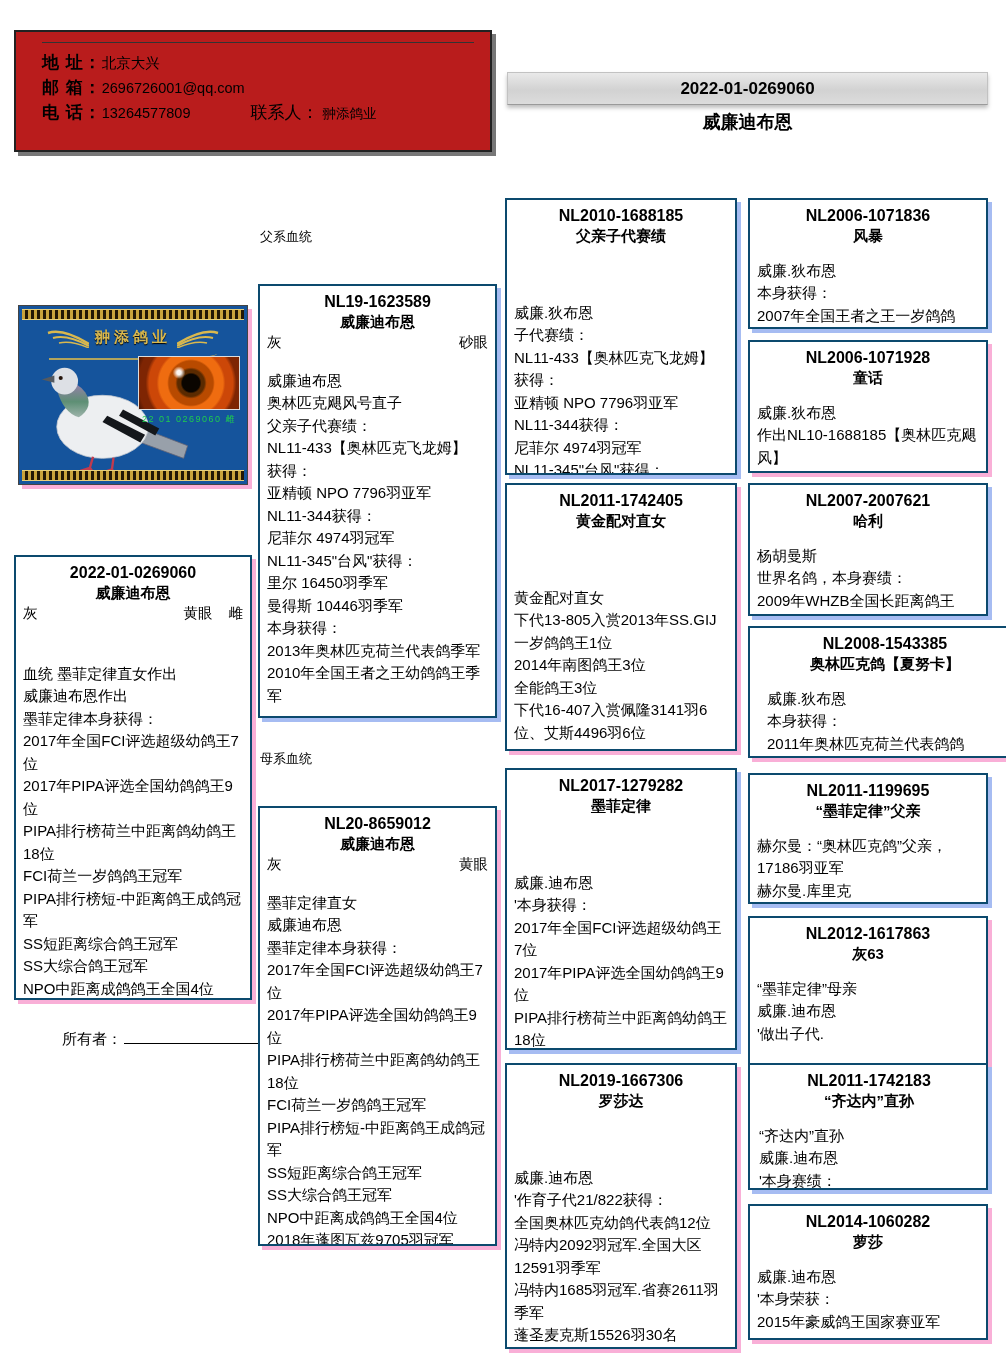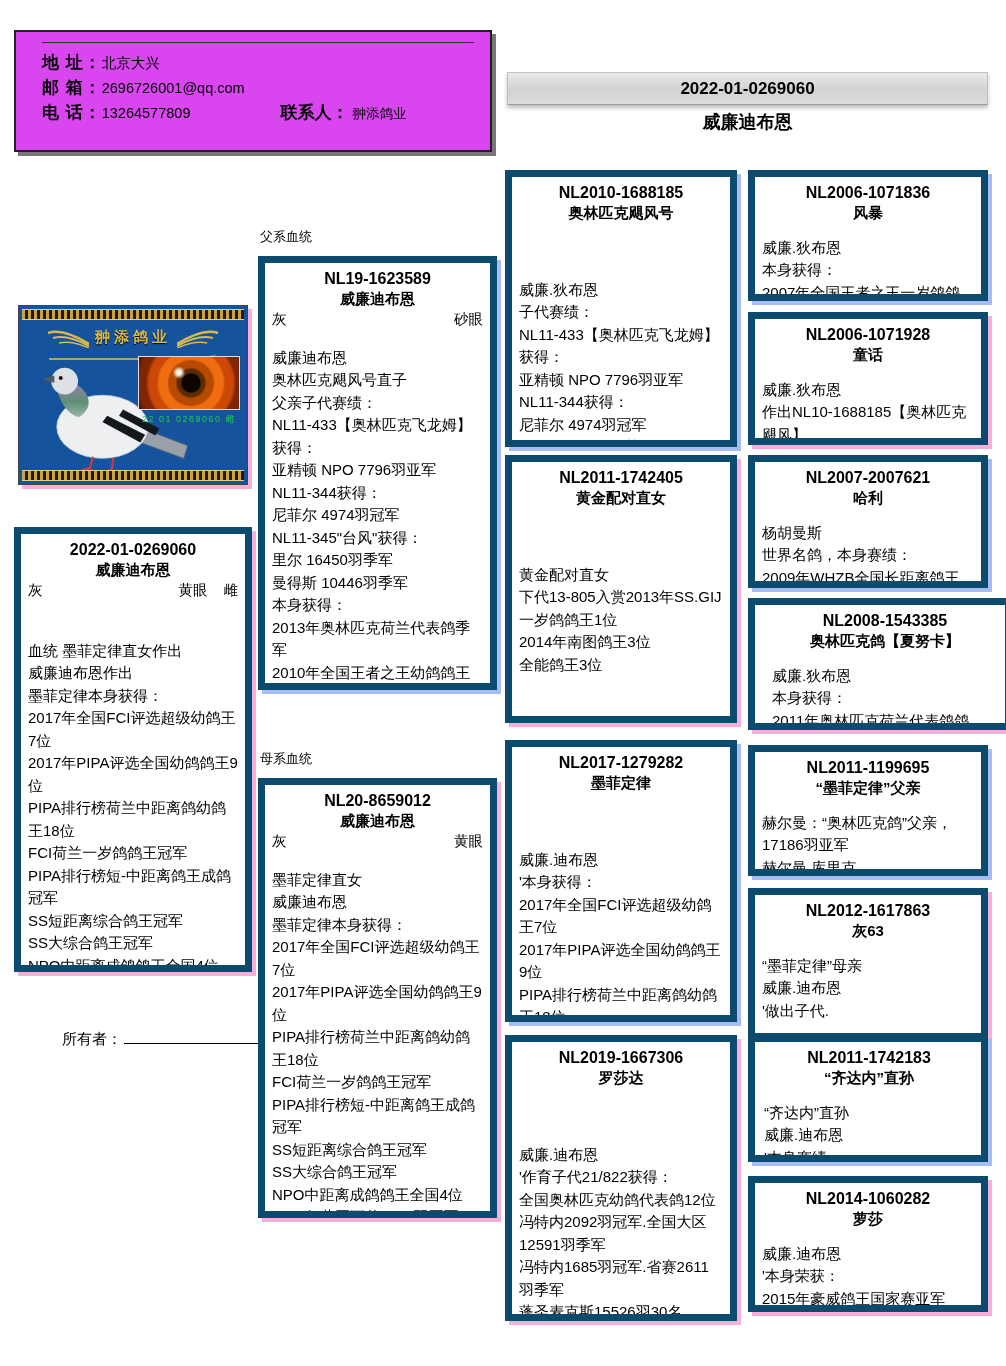--- a/index.html
+++ b/index.html
@@ -6,28 +6,28 @@
   html,body { background:#fff; }
   body {
     position:relative; width:1006px; height:1366px;
     font-family:"Liberation Sans","DejaVu Sans",sans-serif; color:#000;
     overflow:hidden;
   }
 
   
   .contact-box {
     position:absolute; left:14px; top:30px; width:478px; height:122px;
-    background:#d946ef; border:2px solid #222; box-shadow:4px 4px 0 #777;
+    background:#b91c1c; border:2px solid #222; box-shadow:4px 4px 0 #777;
     padding:8px 16px 0 26px;
   }
   .contact-topline { border-top:1.5px solid #333; margin:2px 0 8px 0; }
   .c-row { display:flex; align-items:baseline; margin-bottom:2px; }
   .c-label { font-weight:bold; font-size:17px; letter-spacing:1px; white-space:nowrap; }
   .c-value { font-size:14.5px; margin-left:0; white-space:nowrap; }
-  .c-label2 { font-weight:bold; font-size:17px; margin-left:90px; white-space:nowrap; }
+  .c-label2 { font-weight:normal; font-size:17px; margin-left:60px; white-space:nowrap; }
   .c-value2 { font-size:13.5px; margin-left:4px; }
 
   
   .header-bar {
     position:absolute; left:507px; top:72px; width:481px; height:33px;
     background:linear-gradient(180deg,#e9e9e9 0%,#d2d2d2 55%,#dcdcdc 100%);
     border:1px solid #c2c2c2; border-bottom-color:#9a9a9a;
     box-shadow:0 3px 4px rgba(0,0,0,.25);
     display:flex; align-items:center; justify-content:center;
     font-weight:bold; font-size:17px;
@@ -58,22 +58,22 @@
   .eye-box { position:absolute; right:7px; top:50px; width:102px; }
   .eye {
     height:54px; border:1px solid #ddd; background:
       radial-gradient(circle at 40% 30%, rgba(255,255,255,.95) 0 3%, rgba(255,255,255,0) 9%),
       radial-gradient(circle at 52% 50%, #0a0500 0 15%, #5a2a00 18% 23%, #b84a00 27% 38%, #ef6c10 41% 55%, #cc4708 59% 72%, #7e2503 78% 90%, #471302 100%);
   }
   .eye-caption { margin-top:3px; color:#1ecb4f; font-size:9px; letter-spacing:1.5px;
     text-align:center; white-space:nowrap; }
 
   
-  .pbox { position:absolute; background:#fff; border:7px solid #0c4a6e;
-    padding:6px 7px 4px 7px; overflow:hidden; }
+  .pbox { position:absolute; background:#fff; border:2px solid #0c4a6e;
+    padding:6px 7px 4px 7px; overflow:hidden;margin-top:28px; }
   .m { box-shadow:4px 4px 0 #a6bcf2; }
   .f { box-shadow:4px 4px 0 #f9afd7; }
   .ring { text-align:center; font-weight:bold; font-size:16px; line-height:1.25; }
   .pname { text-align:center; font-weight:bold; font-size:15px; line-height:1.3; }
   .colorrow { display:flex; justify-content:space-between; font-size:14.5px; margin-top:1px; }
   .sexgap { display:inline-block; width:16px; }
   .pbody { font-size:15px; line-height:1.5; }
   .gap-subject { margin-top:40px; }
   .gap-parent { margin-top:18px; }
   .gap-gp { margin-top:56px; }
@@ -226,21 +226,21 @@
       <div>PIPA排行榜短-中距离鸽王成鸽冠军</div>
       <div>SS短距离综合鸽王冠军</div>
       <div>SS大综合鸽王冠军</div>
       <div>NPO中距离成鸽鸽王全国4位</div>
       <div>2018年蓬图瓦兹9705羽冠军</div>
     </div>
 </div>
 
 <div class="pbox m" style="left:505px; top:170px; width:232px; height:277px;">
   <div class="ring">NL2010-1688185</div>
-  <div class="pname">奥林匹克飓风号</div>
+  <div class="pname">父亲子代赛绩</div>
   <div class="pbody gap-gp">
       <div>威廉.狄布恩</div>
       <div>子代赛绩：</div>
       <div>NL11-433【奥林匹克飞龙姆】</div>
       <div>获得：</div>
       <div>亚精顿 NPO 7796羽亚军</div>
       <div>NL11-344获得：</div>
       <div>尼菲尔 4974羽冠军</div>
       <div>NL11-345"台风"获得：</div>
       <div>里尔 16450羽季军</div>
@@ -248,20 +248,21 @@
 </div>
 
 <div class="pbox f" style="left:505px; top:455px; width:232px; height:268px;">
   <div class="ring">NL2011-1742405</div>
   <div class="pname">黄金配对直女</div>
   <div class="pbody gap-gp">
       <div>黄金配对直女</div>
       <div>下代13-805入赏2013年SS.GIJ一岁鸽鸽王1位</div>
       <div>2014年南图鸽王3位</div>
       <div>全能鸽王3位</div>
+      <div>下代16-407入赏佩隆3141羽6位、艾斯4496羽6位</div>
     </div>
 </div>
 
 <div class="pbox m" style="left:505px; top:740px; width:232px; height:282px;">
   <div class="ring">NL2017-1279282</div>
   <div class="pname">墨菲定律</div>
   <div class="pbody gap-gp">
       <div>威廉.迪布恩</div>
       <div>'本身获得：</div>
       <div>2017年全国FCI评选超级幼鸽王7位</div>

